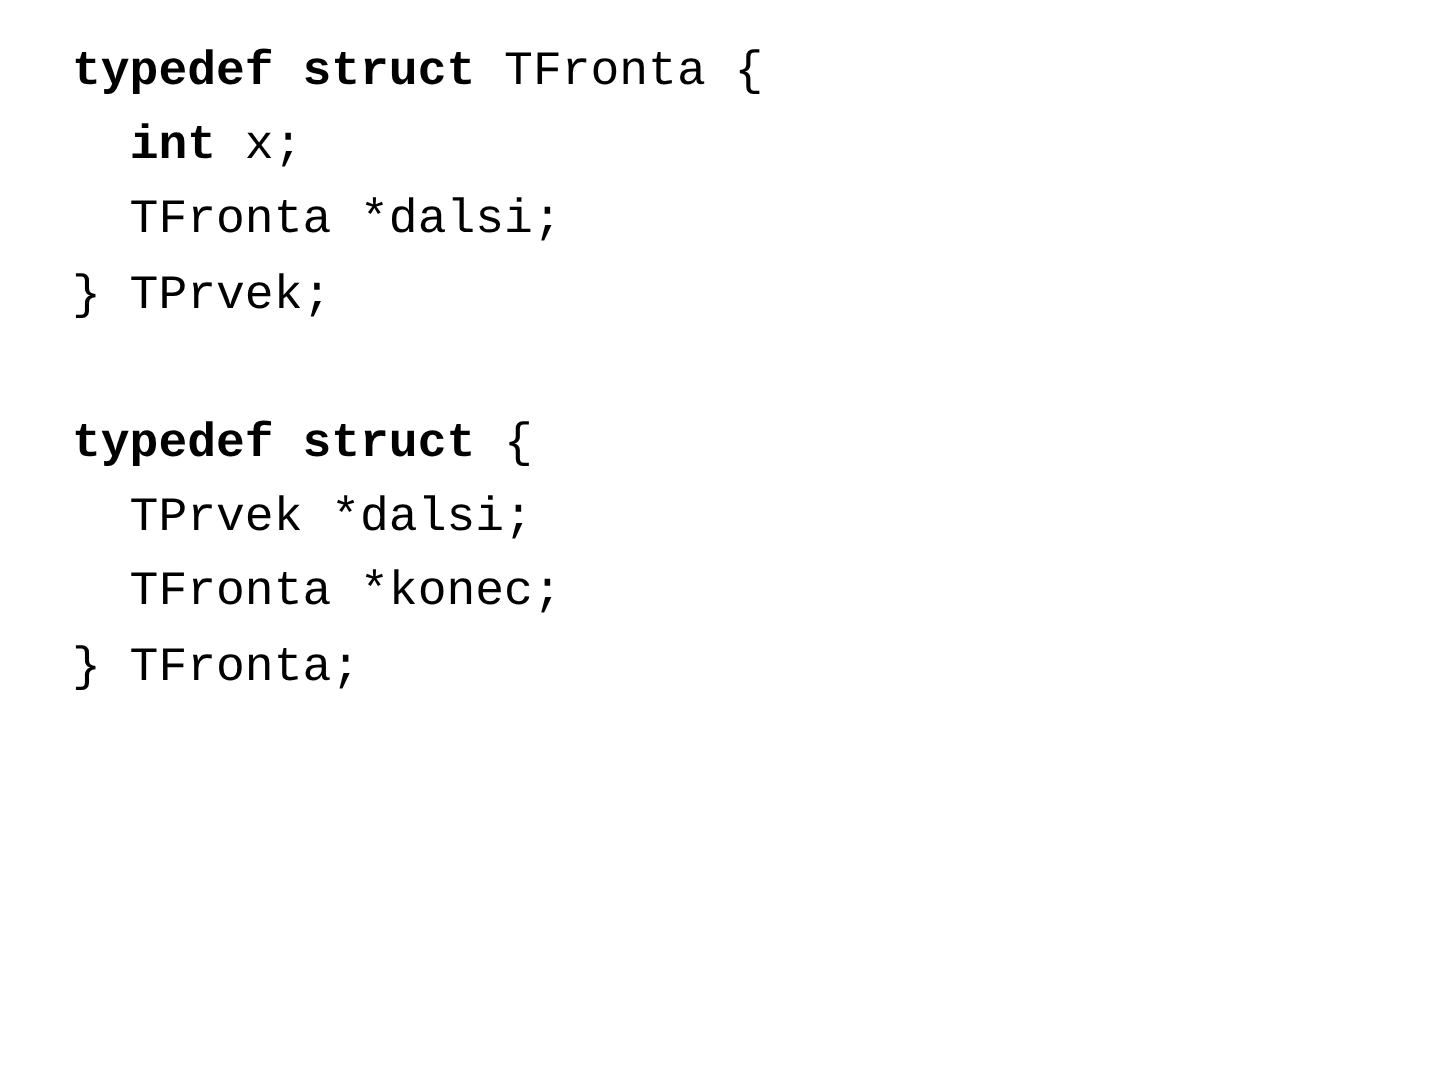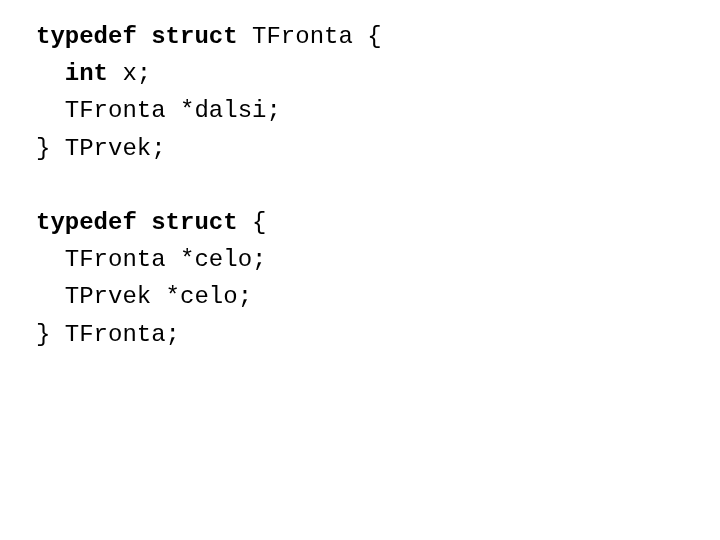--- a/index.html
+++ b/index.html
@@ -31,16 +31,16 @@
 
 <div class="page">
   <div class="code-block"><span class="bold">typedef struct</span><span> TFronta {</span>
 <span>  </span><span class="bold">int</span><span> x;</span>
 <span>  TFronta *dalsi;</span>
 <span>} TPrvek;</span></div>
 
   <div class="blank"></div>
 
   <div class="code-block"><span class="bold">typedef struct</span><span> {</span>
-<span>  TFronta *celo;</span>
-<span>  TPrvek *celo;</span>
+<span>  TPrvek *dalsi;</span>
+<span>  TFronta *konec;</span>
 <span>} TFronta;</span></div>
 </div>
 
 </body></html>

